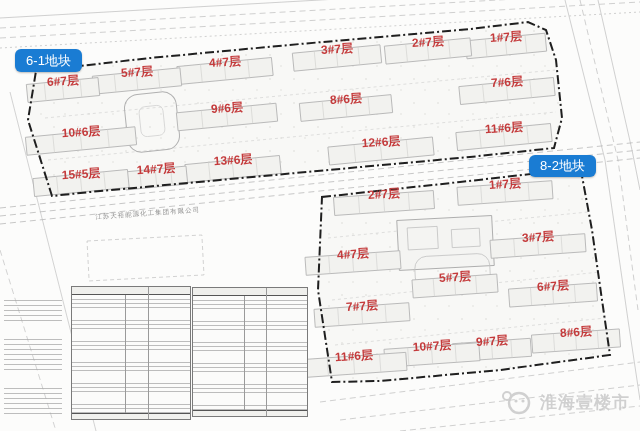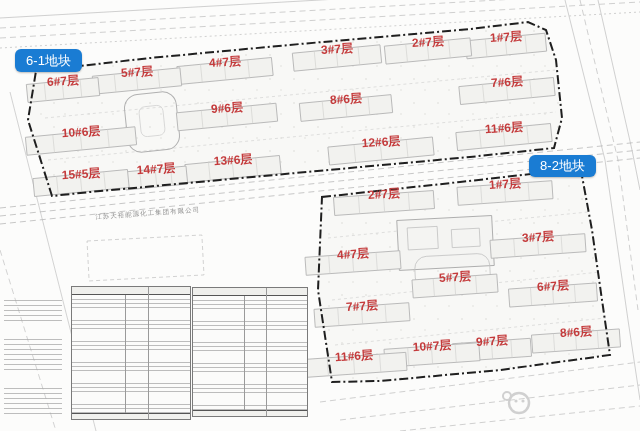--- a/index.html
+++ b/index.html
@@ -313,20 +313,21 @@
 
     <div id="notes-block"></div>
 
     <div id="watermark">
       <svg width="34" height="30" viewBox="0 0 34 30">
         <circle cx="19" cy="16" r="10" fill="none" stroke="#c9c9c9" stroke-width="2.5"></circle>
         <circle cx="7" cy="9" r="4" fill="none" stroke="#c9c9c9" stroke-width="2"></circle>
         <circle cx="16" cy="14" r="1.6" fill="#c9c9c9"></circle>
         <circle cx="23" cy="14" r="1.6" fill="#c9c9c9"></circle>
       </svg>
+      <span id="watermark-text">淮海壹楼市</span>
     </div>
   <div class="bldg-label" style="left: 506px; top: 37px;">1#7层</div>
       <div class="bldg-label" style="left: 428px; top: 42px;">2#7层</div>
       <div class="bldg-label" style="left: 337px; top: 49px;">3#7层</div>
       <div class="bldg-label" style="left: 225px; top: 62px;">4#7层</div>
       <div class="bldg-label" style="left: 137px; top: 72px;">5#7层</div>
       <div class="bldg-label" style="left: 63px; top: 81px;">6#7层</div>
       <div class="bldg-label" style="left: 507px; top: 82px;">7#6层</div>
       <div class="bldg-label" style="left: 346px; top: 99px;">8#6层</div>
       <div class="bldg-label" style="left: 227px; top: 108px;">9#6层</div>

